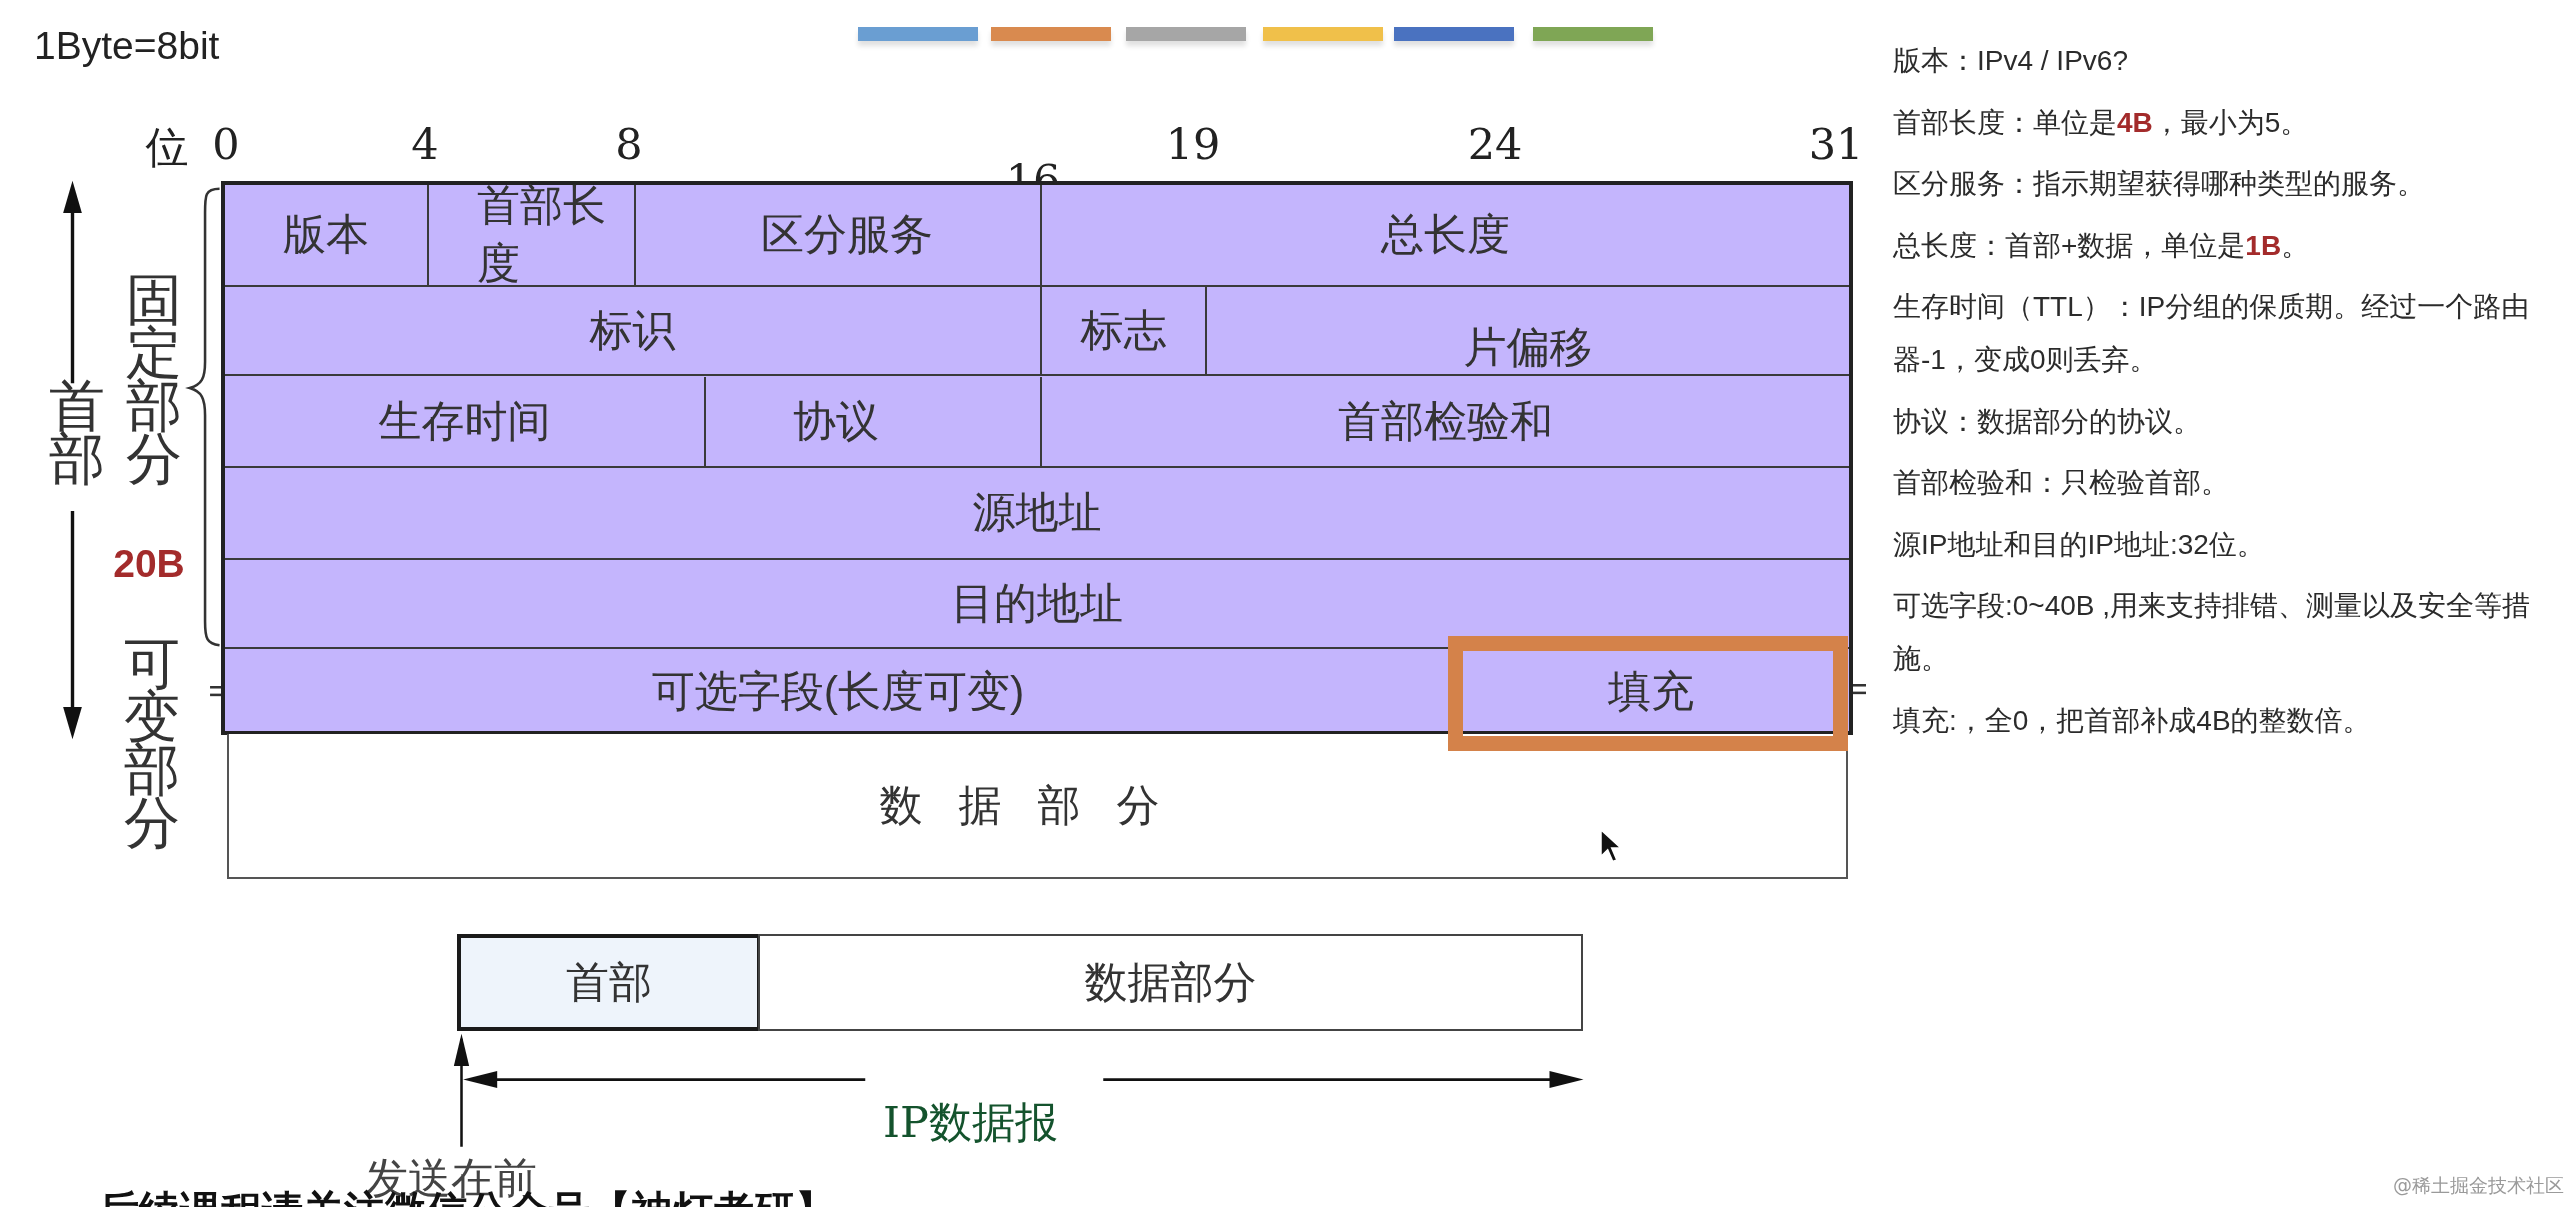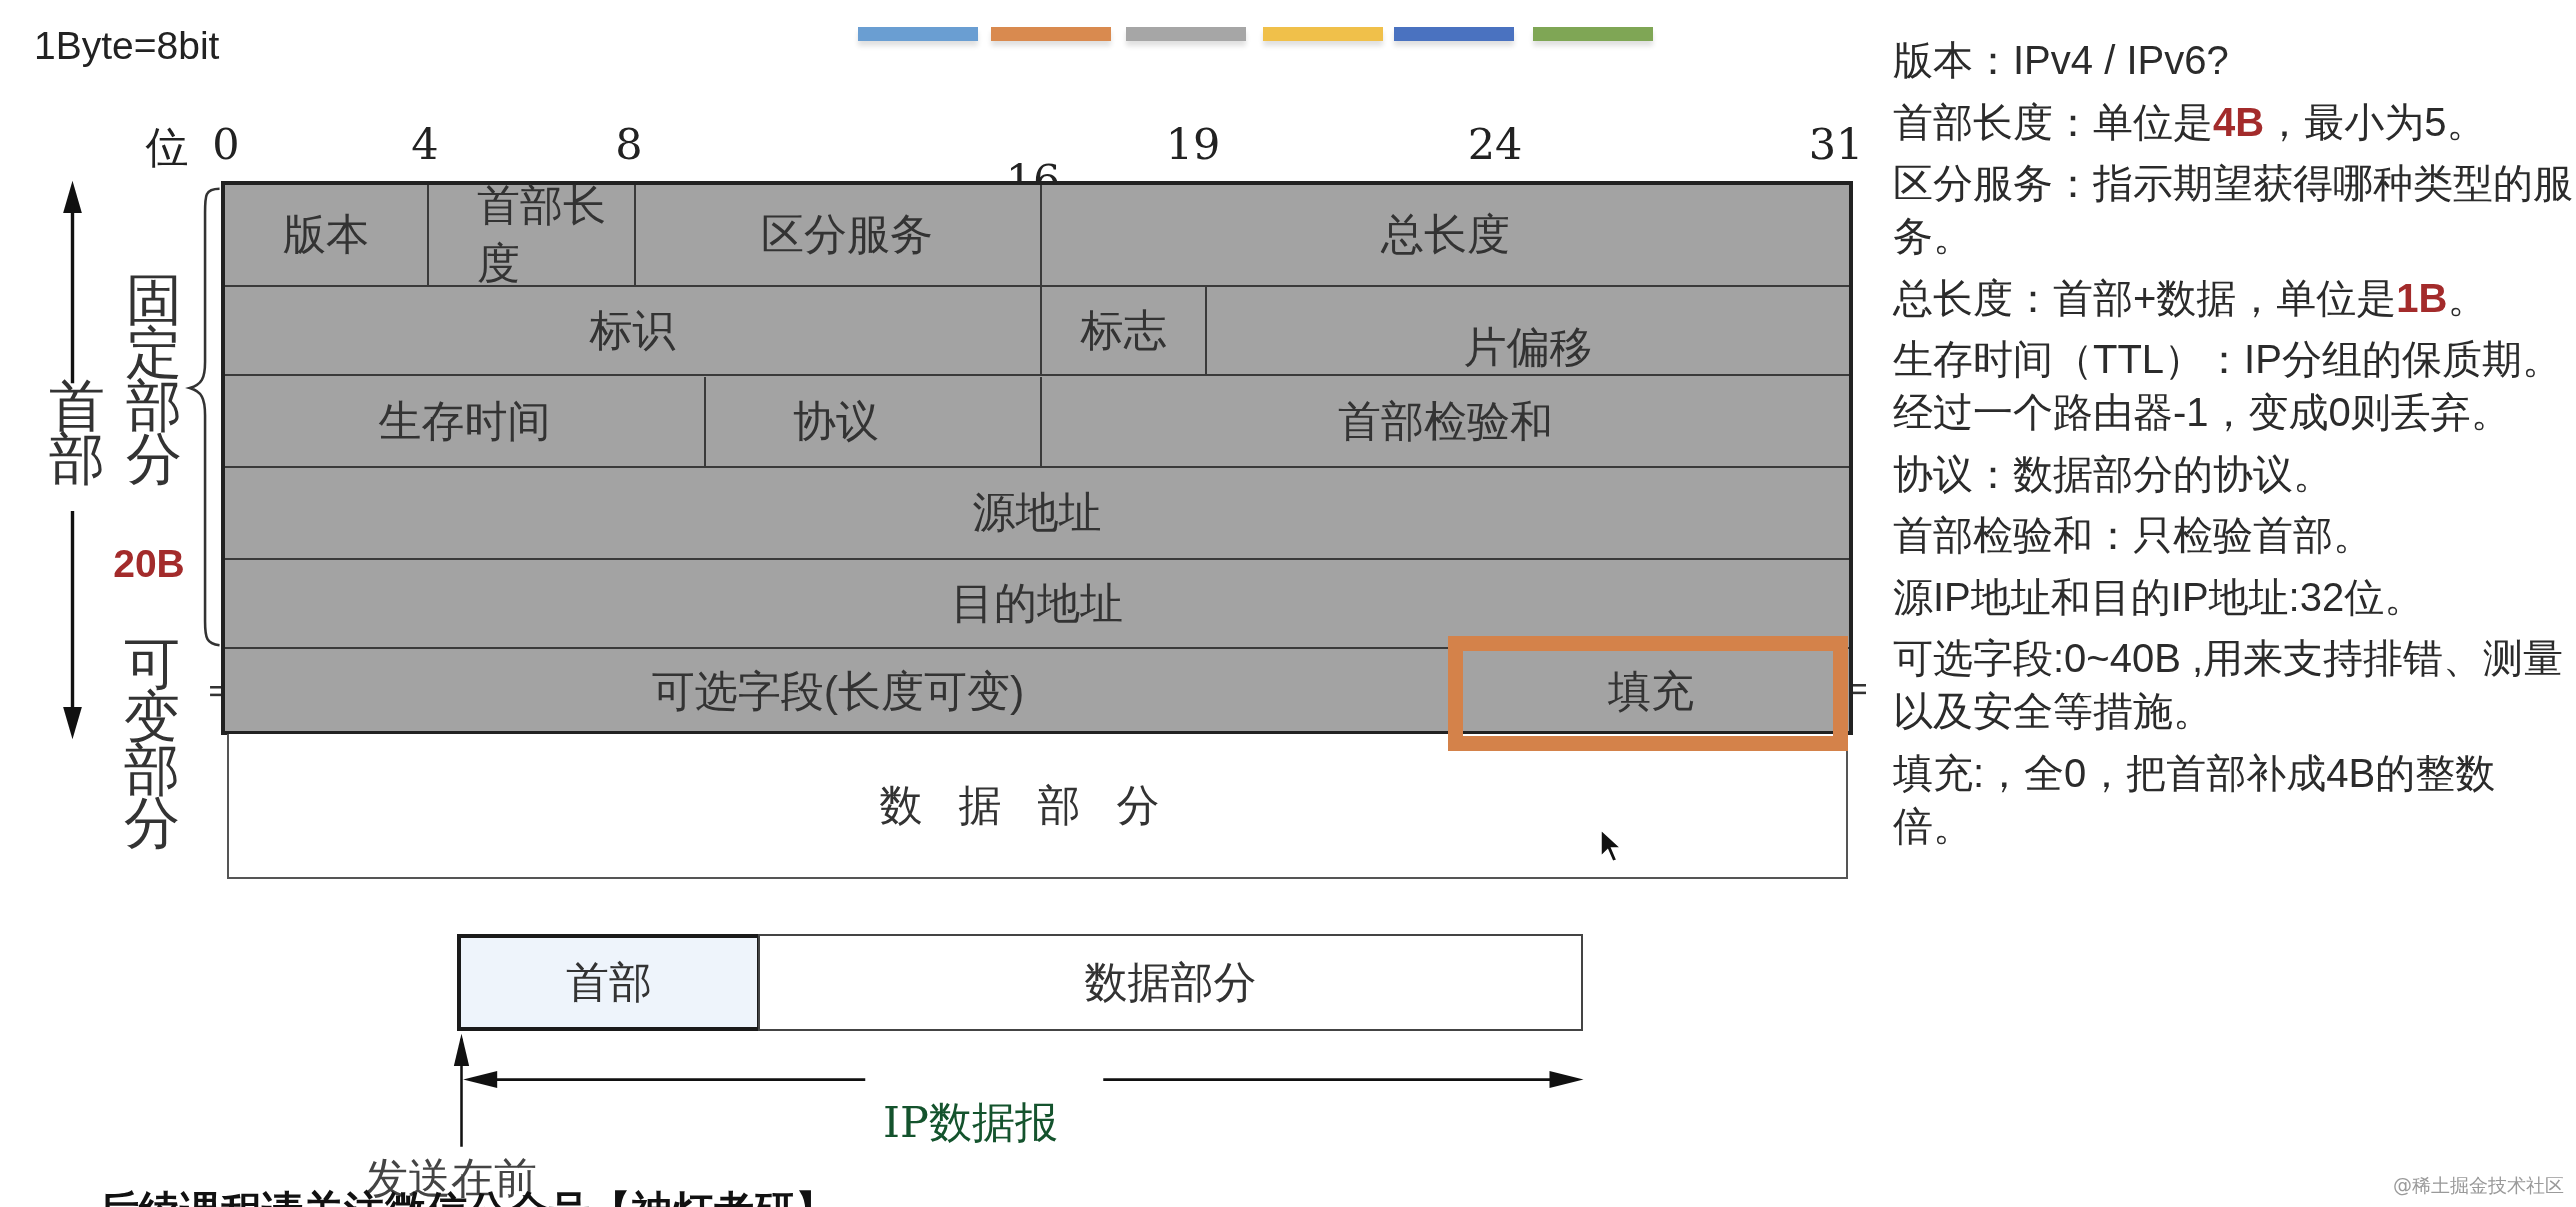--- a/index.html
+++ b/index.html
@@ -3,31 +3,31 @@
 <meta charset="utf-8">
 <style>
   html, body { margin:0; padding:0; }
   body { width:2576px; height:1207px; position:relative; overflow:hidden; background:#ffffff;
          font-family:"DejaVu Sans", sans-serif; color:#2b2b2b; }
   .abs { position:absolute; }
   .serif { font-family:"DejaVu Serif","Liberation Serif", serif; }
   .byte-note { left:34px; top:24px; font-size:39px; color:#222; font-family:"Liberation Sans", sans-serif; }
   .bar { position:absolute; top:27px; height:13.6px; width:120px; box-shadow:0 5.1px 5.1px rgba(0,0,0,0.12); }
   .bit { position:absolute; top:119px; font-size:43px; color:#222; transform:translateX(-50%); }
-  .table-box { position:absolute; left:221px; top:181px; width:1632px; height:554px; border:4.3px solid #222; box-sizing:border-box; background:#a3a3a3; }
+  .table-box { position:absolute; left:221px; top:181px; width:1632px; height:554px; border:4.3px solid #222; box-sizing:border-box; background:#c4b5fd; }
   .row { position:absolute; left:0; right:0; border-bottom:2.6px solid #3a3a3a; box-sizing:border-box; }
   .cell { position:absolute; top:0; bottom:0; display:flex; align-items:center; justify-content:center;
           font-size:43px; color:#333; border-right:2.6px solid #3a3a3a; box-sizing:border-box; }
   .cell.last { border-right:none; }
   .data-box { position:absolute; left:227px; top:734px; width:1621px; height:145px; border:2.6px solid #555; border-top:none; box-sizing:border-box; background:#fff;
               display:flex; align-items:center; justify-content:center; font-size:43px; color:#333; letter-spacing:36px; }
   .pad-highlight { position:absolute; left:1448px; top:636px; width:400px; height:115px; border:15.3px solid #d4824a; box-sizing:border-box; }
   .vlabel { position:absolute; font-size:56px; color:#333; line-height:53px; text-align:center; }
   .red { color:#a32b2b; font-weight:bold; }
-  .notes { position:absolute; left:1893px; top:34px; width:681px; font-size:40px; color:#2b2b2b; line-height:53px; font-family:"Liberation Sans", sans-serif; }
+  .notes { position:absolute; left:1893px; top:34px; width:681px; font-size:28px; color:#2b2b2b; line-height:53px; font-family:"Liberation Sans", sans-serif; }
   .note { margin:0 0 8.5px 0; white-space:normal; }
   .note .hl { color:#a32b2b; font-weight:bold; }
   .dg-head { position:absolute; left:457px; top:934px; width:304px; height:97px; border:4.3px solid #1a1a1a; box-sizing:border-box; background:#eef4fb;
              display:flex; align-items:center; justify-content:center; font-size:43px; color:#333; }
   .dg-data { position:absolute; left:758px; top:934px; width:825px; height:97px; border:2.6px solid #444; box-sizing:border-box; background:#fff;
              display:flex; align-items:center; justify-content:center; font-size:43px; color:#333; }
   .watermark { position:absolute; right:12px; bottom:8.5px; font-size:19px; color:#9a9a9a; }
   .caption { position:absolute; left:98px; top:1184px; font-size:41px; font-weight:bold; color:#111; white-space:nowrap; }
   .send-first { position:absolute; left:365px; top:1150px; font-size:43px; color:#444; }
   .cursor { position:absolute; left:1599px; top:828px; }

